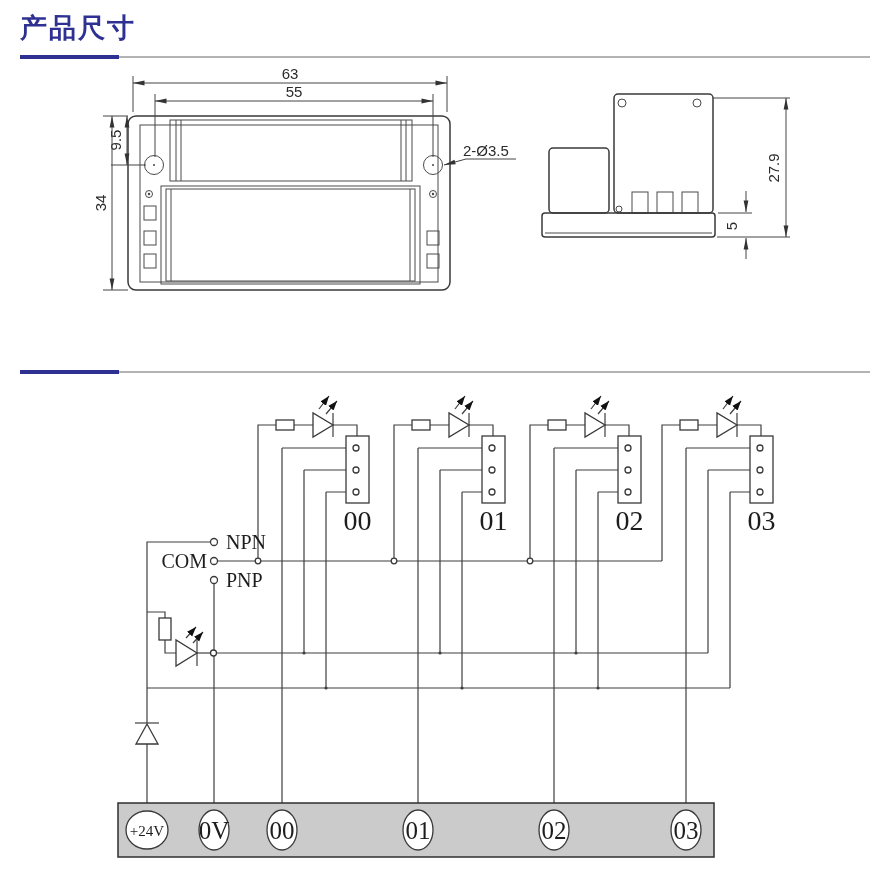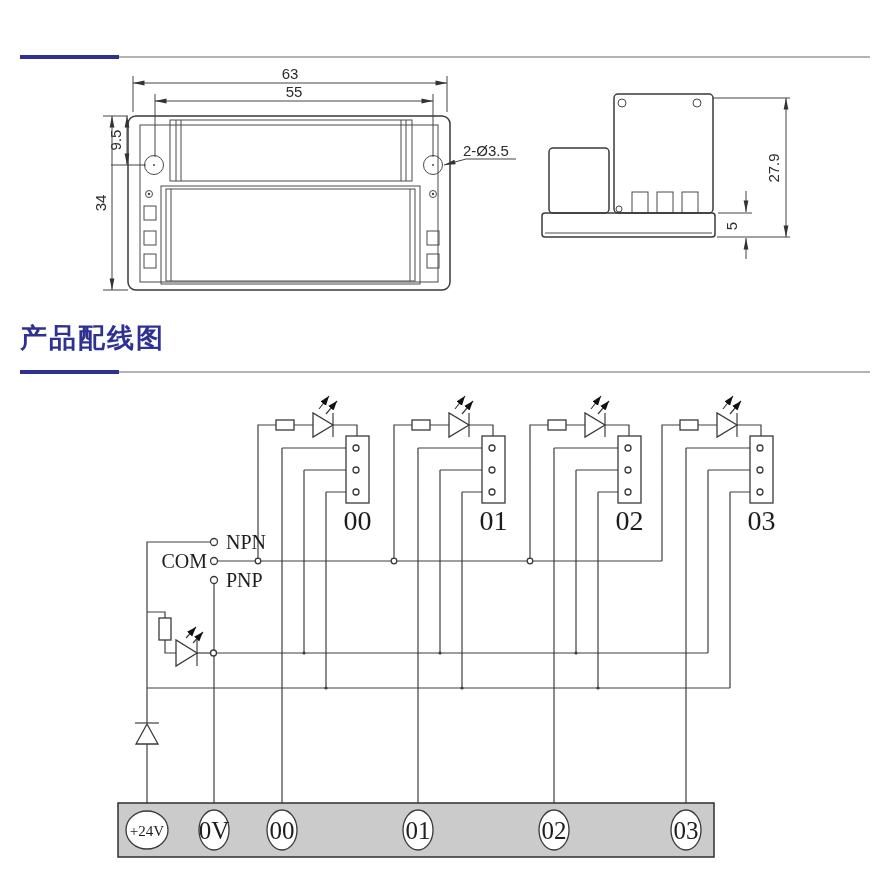--- a/index.html
+++ b/index.html
@@ -24,20 +24,21 @@
   .outline{stroke:#3a3a3a;stroke-width:1.5;fill:none;}
   .thin{stroke:#4a4a4a;stroke-width:1;fill:none;}
   .dim{stroke:#444;stroke-width:1;fill:none;}
   .dimtxt{font-size:15px;}
 </style>
 </head>
 <body>
 
 <div class="page">
 
+  <div class="sec-title" style="top:13px">产品尺寸</div>
   <div class="rule" style="top:55px">
     <span class="accent"></span>
       <span class="gray"></span>
   </div>
 
   <svg style="top:60px" width="891" height="255" viewBox="0 60 891 255">
     <defs>
       <marker id="dimarrow" orient="auto-start-reverse" markerUnits="userSpaceOnUse" markerWidth="14" markerHeight="8" refX="12.5" refY="3.5">
         <path d="M12.5,3.5 L1,1.1 L1,5.9 Z" fill="#333"></path>
       </marker>
@@ -132,21 +133,20 @@
 
       <g>
         <path class="dim" d="M718,213 H752"></path>
         <line class="dim" x1="746" y1="191" x2="746" y2="212" marker-end="url(#dimarrow)"></line>
         <line class="dim" x1="746" y1="259" x2="746" y2="238" marker-end="url(#dimarrow)"></line>
         <text class="dimtxt" transform="rotate(-90 737 226)" x="737" y="226" text-anchor="middle">5</text>
       </g>
     </g>
   </svg>
 
-  <div class="sec-title" style="top:323px">产品配线图</div>
   <div class="rule" style="top:370px">
     <span class="accent"></span>
       <span class="gray"></span>
   </div>
 
   <svg style="top:380px" width="891" height="516" viewBox="0 380 891 516">
     <defs>
       <marker id="ledarrow" orient="auto" markerUnits="userSpaceOnUse" markerWidth="11" markerHeight="8" refX="9.5" refY="4">
         <path d="M9.5,4 L0,0.5 L0,7.5 Z" fill="#111"></path>
       </marker>

